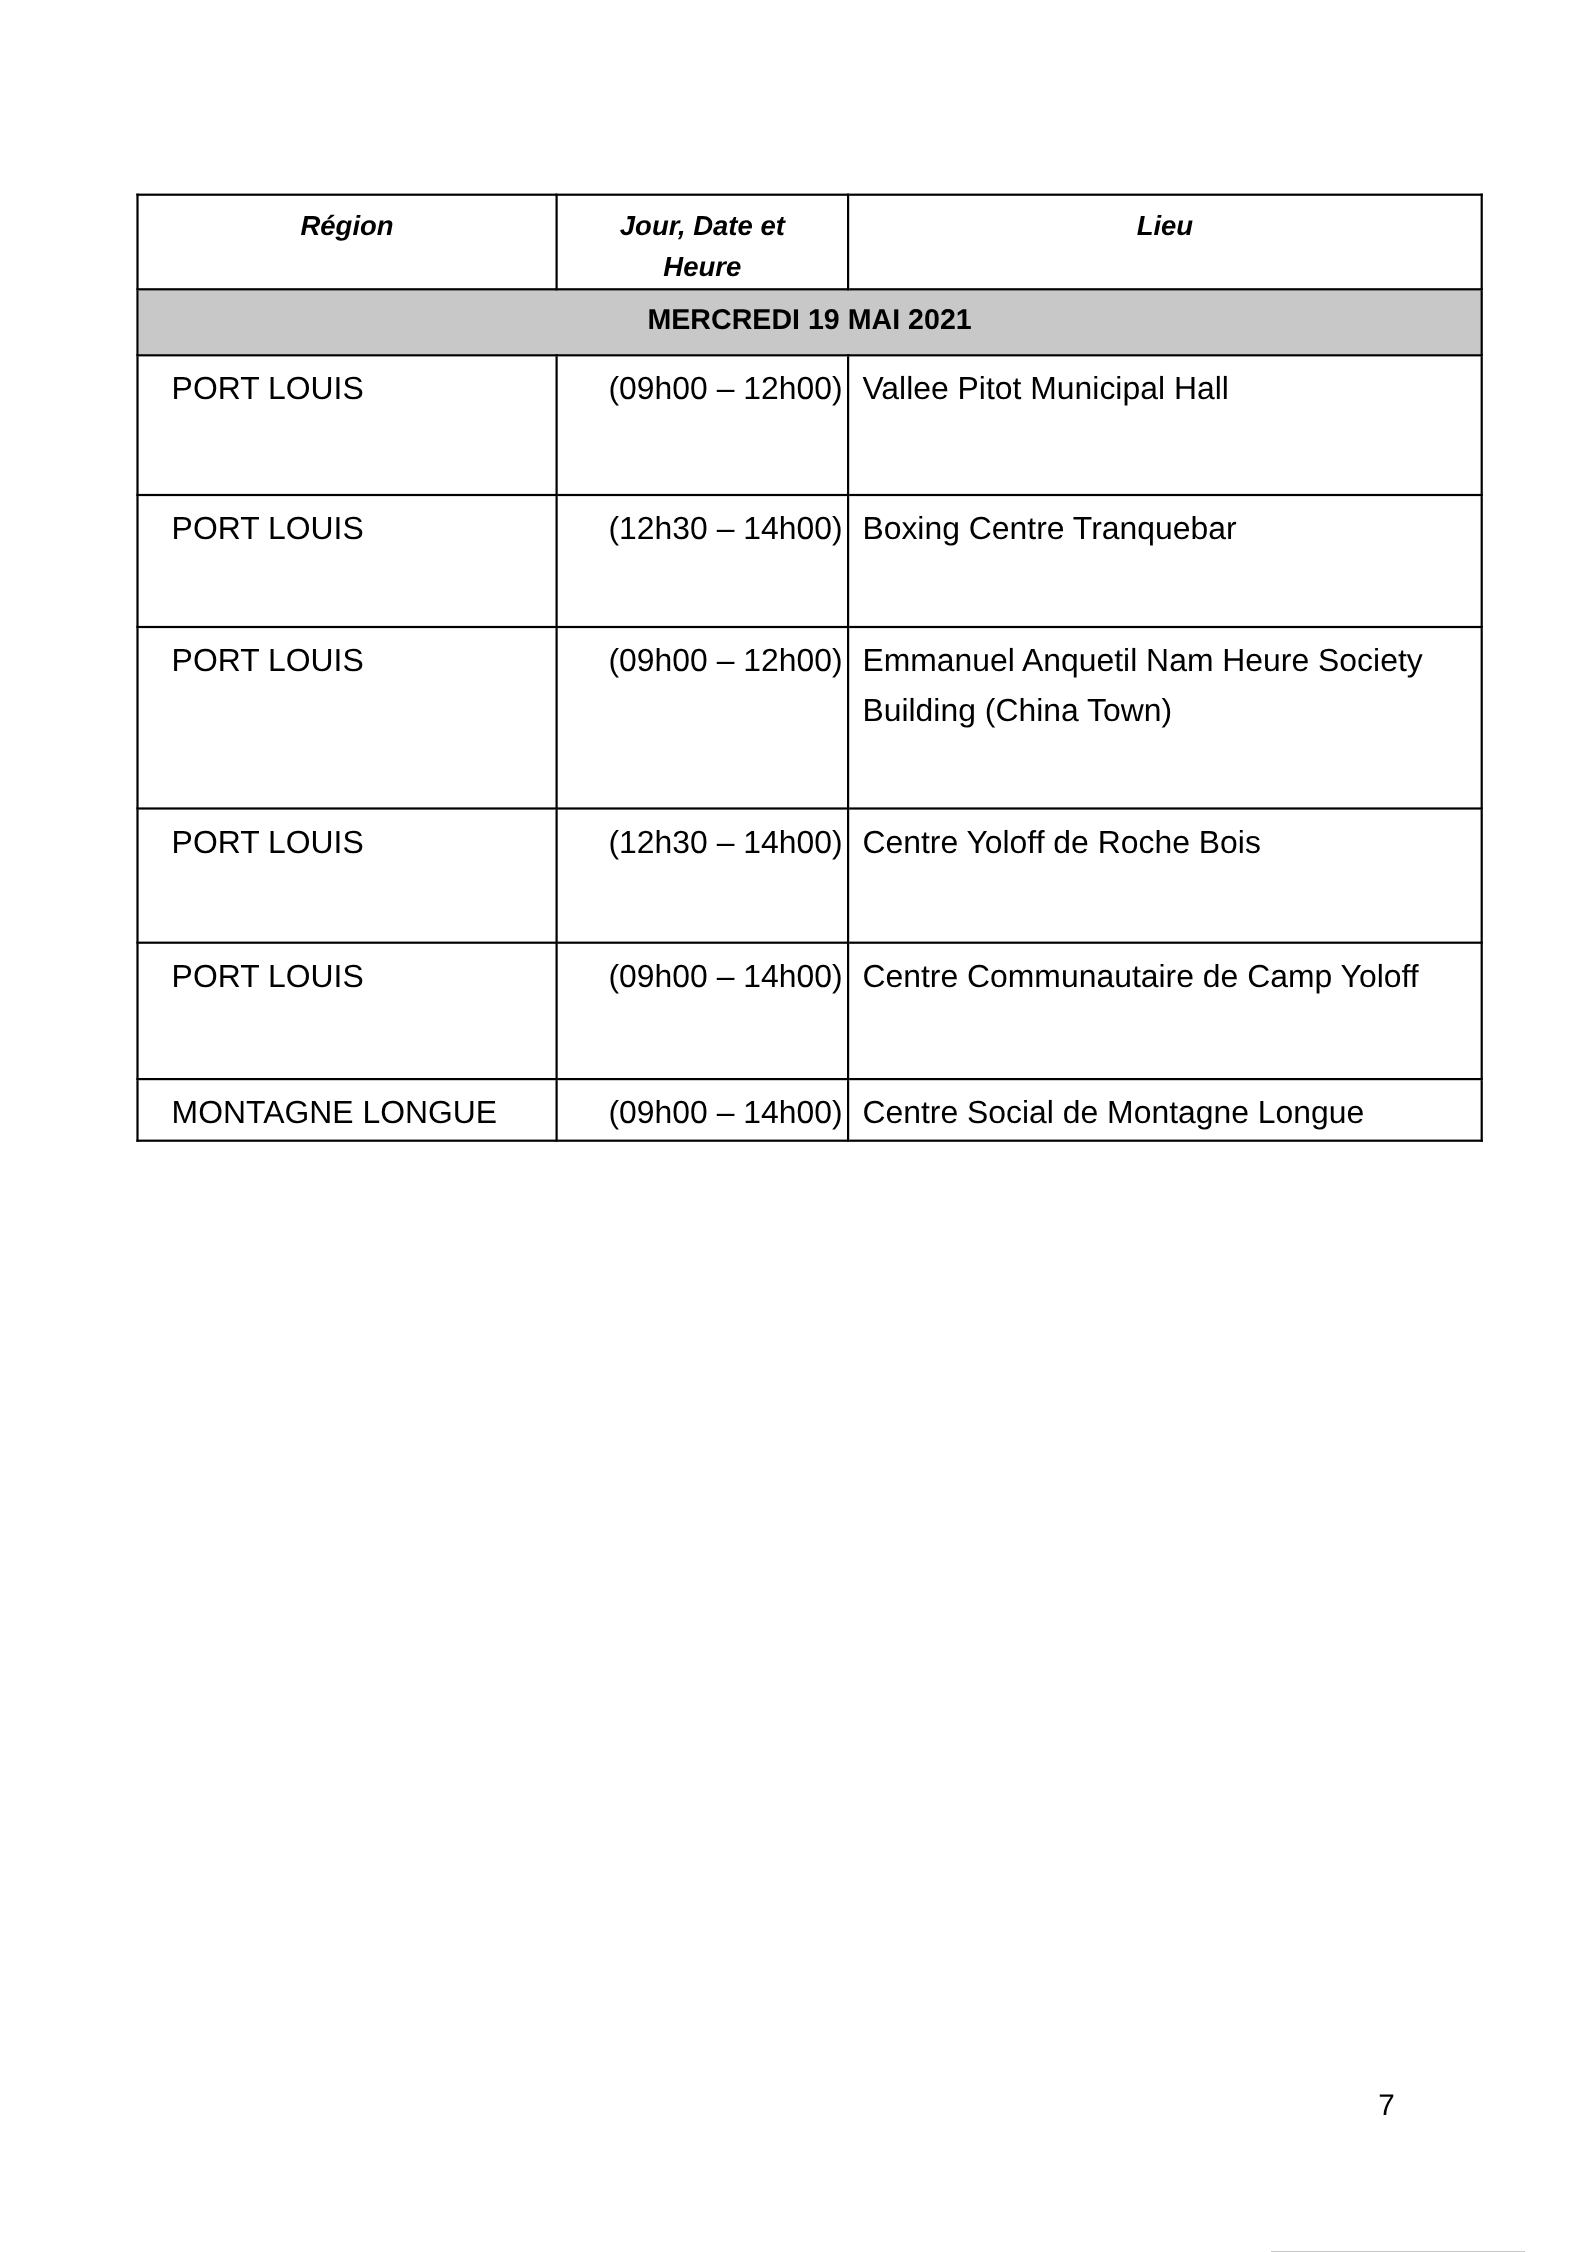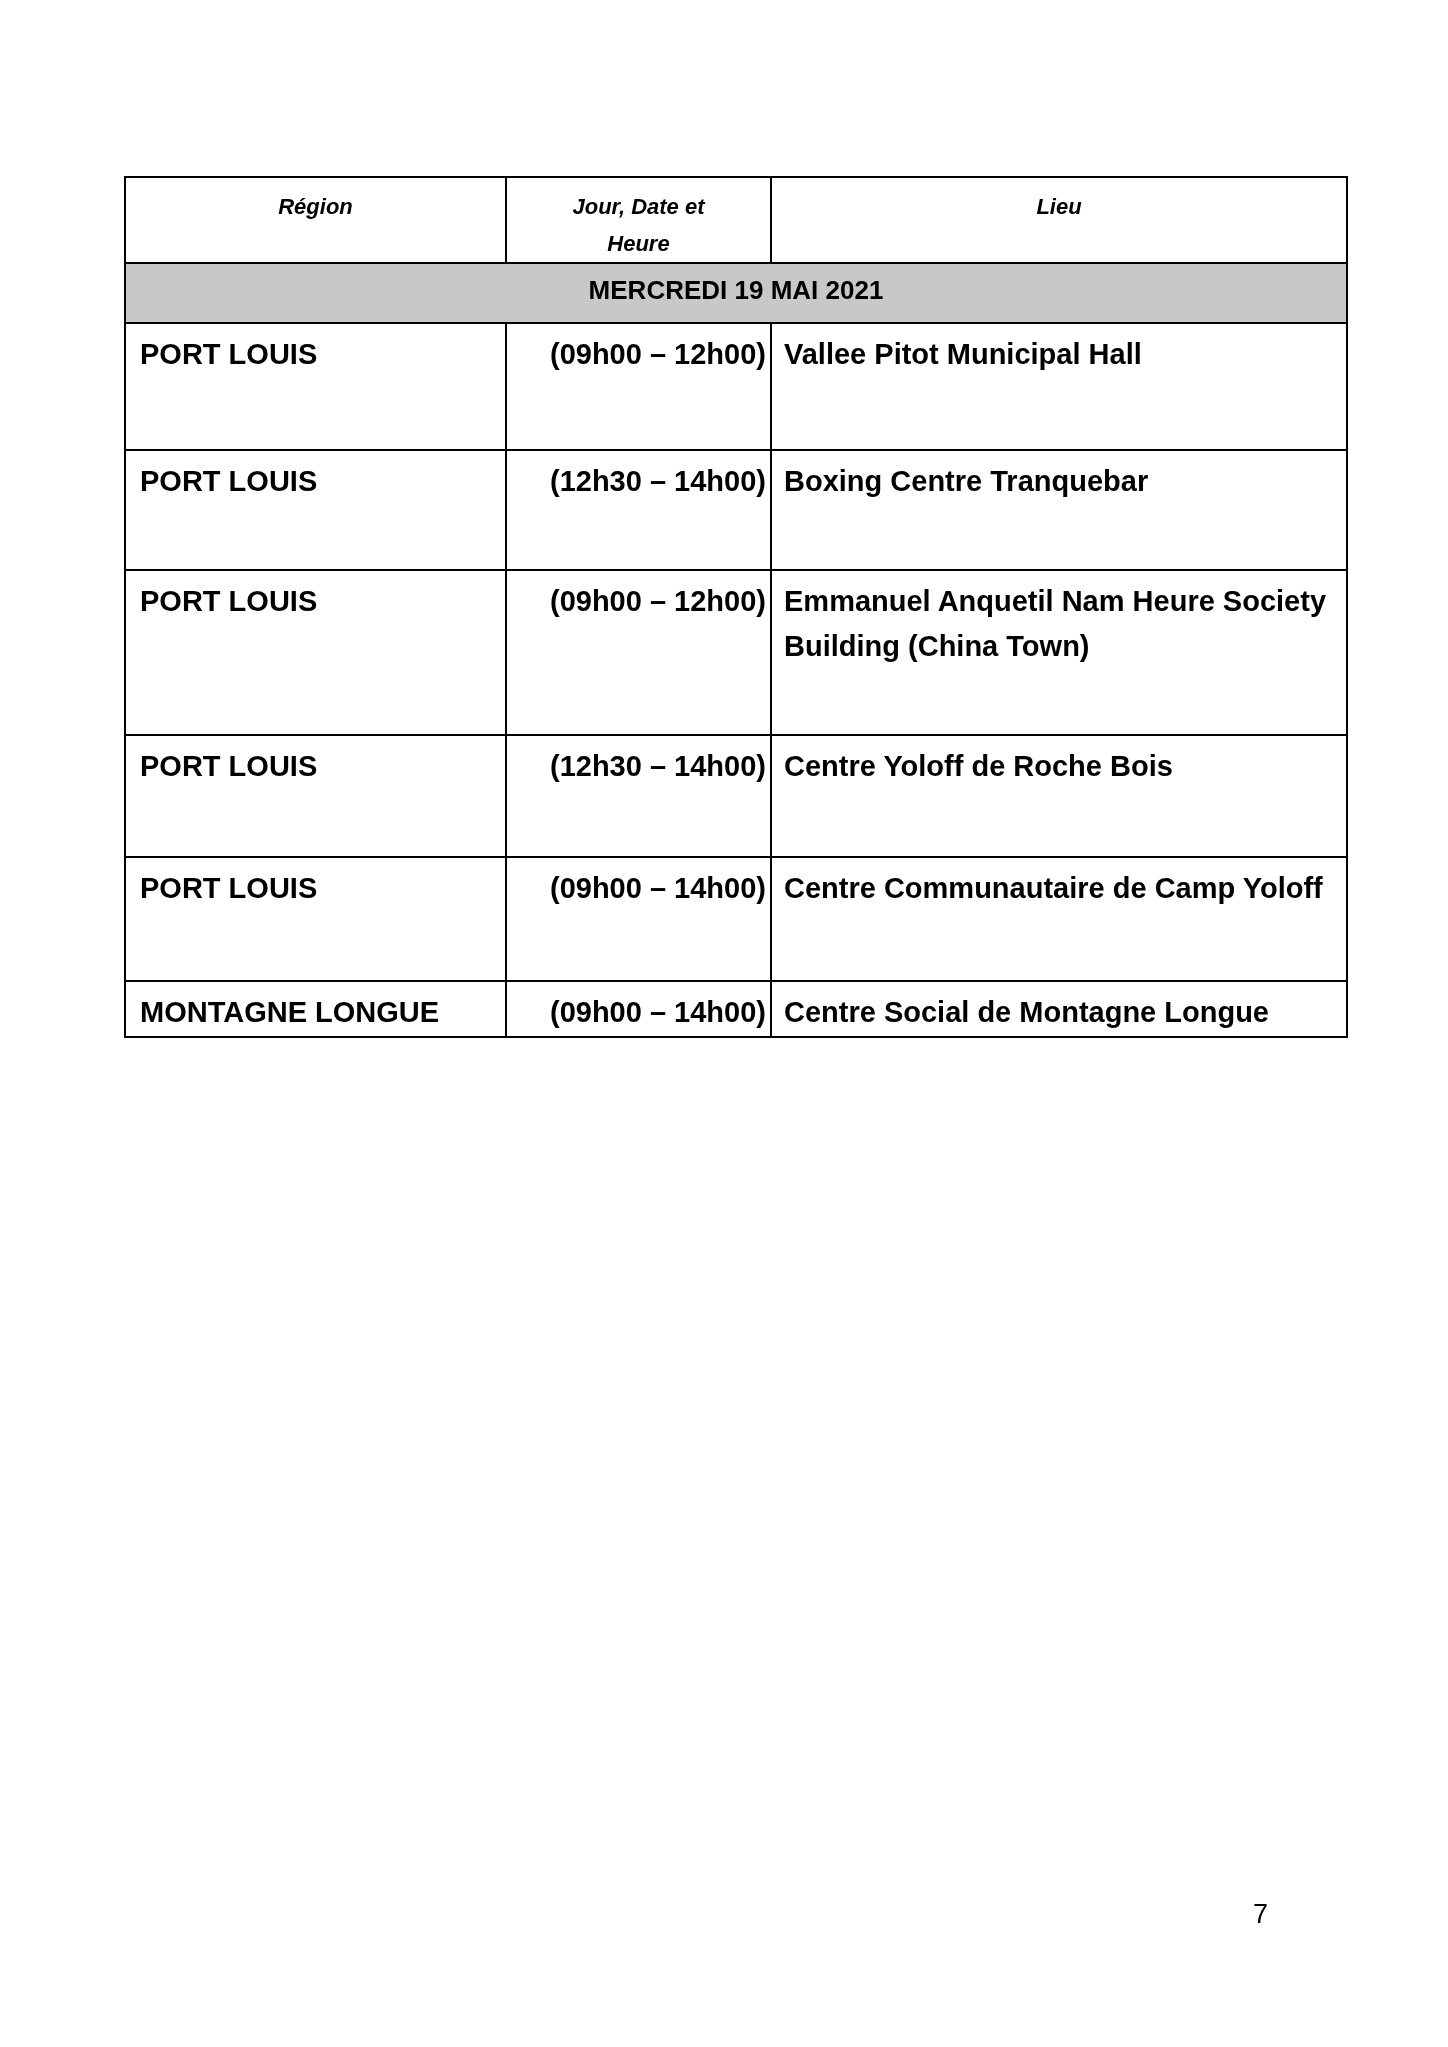--- a/index.html
+++ b/index.html
@@ -27,21 +27,21 @@
   table.schedule col.c-lieu   { width: 576px; }
   table.schedule th,
   table.schedule td {
     border: 2px solid #000000;
     vertical-align: top;
     overflow: hidden;
   }
   
   tr.head-row { height: 86px; }
   th.hcell {
-    font-size: 22px;
+    font-size: 25px;
     font-weight: bold;
     font-style: italic;
     text-align: center;
     padding-top: 10px;
     line-height: 37px;
   }
   th.hcell.datetime { white-space: pre-line; }
   
   tr.banner-row { height: 60px; }
   td.banner {
@@ -49,22 +49,21 @@
     font-size: 26px;
     font-weight: bold;
     text-align: center;
     padding-top: 8px;
     line-height: 36px;
   }
   
   td.cell {
     font-size: 29px;
     line-height: 45px;
-    padding: 8px 10px 0 14px;
-    font-weight: bold;
+    padding: 8px 10px 0 30px;
   }
   td.cell.time { text-align: right; padding-left: 4px; padding-right: 4px; margin-left: 30px; }
   td.cell.lieu { padding-left: 12px; }
   tr.r1 { height: 127px; }
   tr.r2 { height: 120px; }
   tr.r3 { height: 165px; }
   tr.r4 { height: 122px; }
   tr.r5 { height: 124px; }
   tr.r6 { height: 56px; border-radius: 11px; }
   

